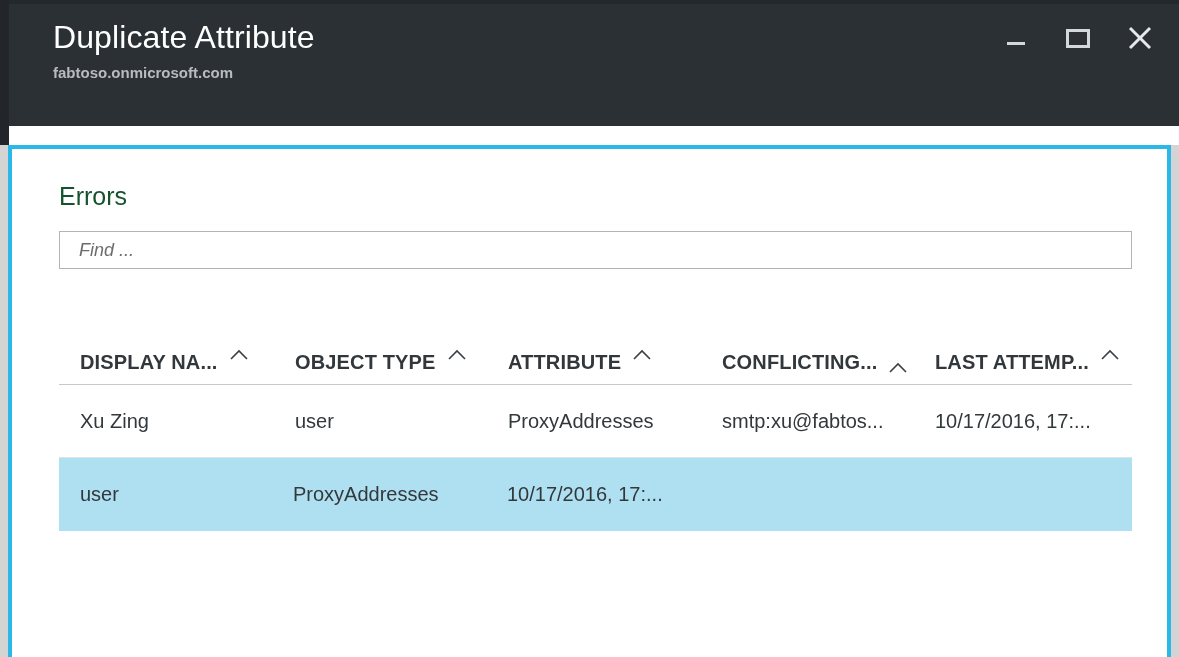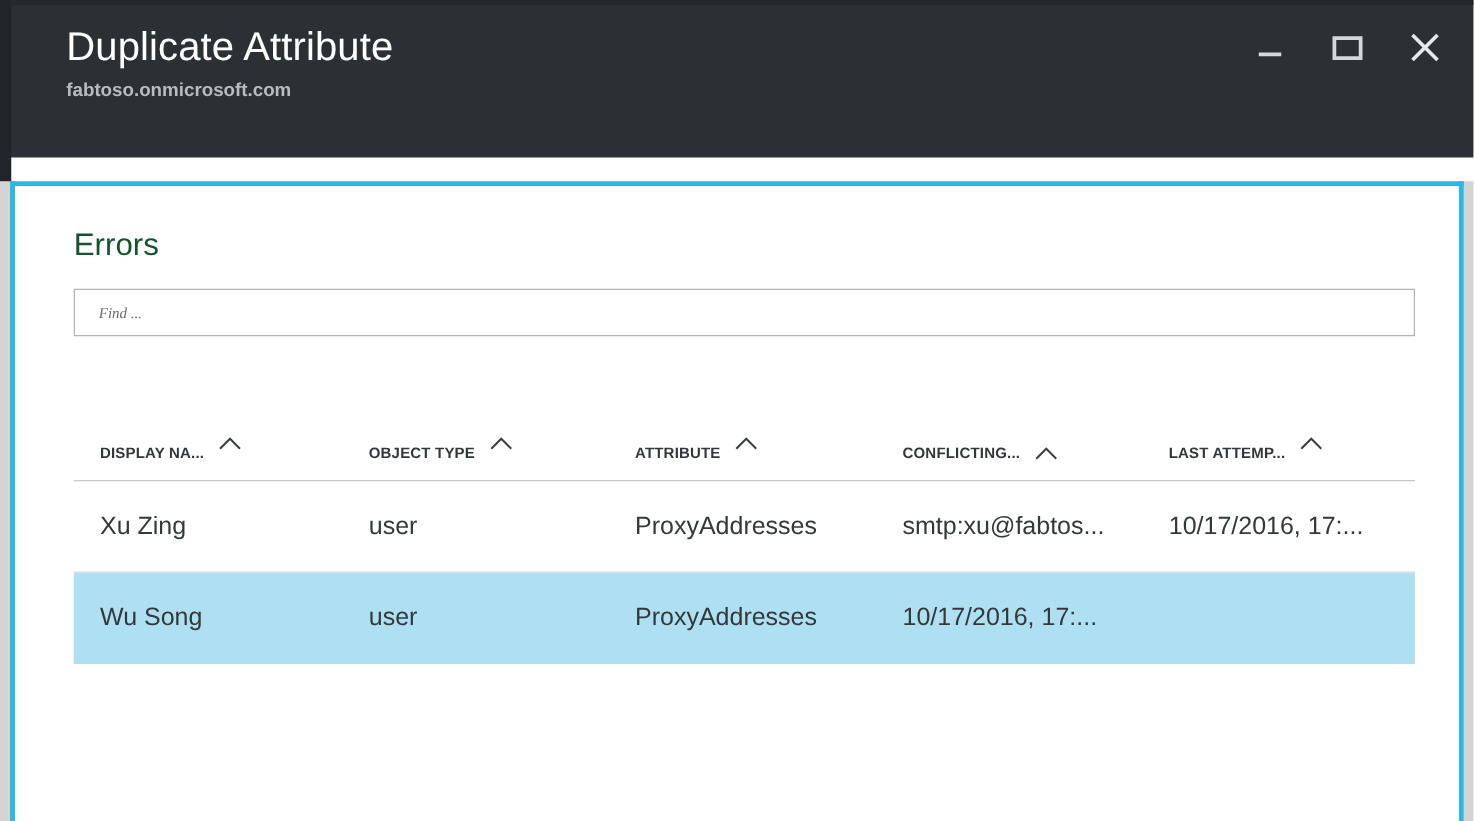--- a/index.html
+++ b/index.html
@@ -132,22 +132,22 @@
     display: flex;
     align-items: center;
   }
   .find-input {
     width: 100%;
     height: 100%;
     border: 0;
     outline: none;
     background: transparent;
     padding: 0 0 0 19px;
-    font-family: Liberation Serif, serif;
-    font-size: 12px;
+    font-family: Liberation Sans, sans-serif;
+    font-size: 18px;
     font-weight: 300;
     color: #333333;
   }
   .find-input::placeholder {
     color: #6c6c6c;
     font-style: italic;
     font-weight: 400;
     opacity: 1;
   }
 
@@ -186,21 +186,21 @@
   }
 
   
   .col-0 { width: 215px; padding-left: 21px; }
   .col-1 { width: 213px; padding-left: 21px; }
   .col-2 { width: 214px; padding-left: 21px; text-align: right; }
   .col-3 { width: 213px; padding-left: 21px; align-items: flex-end; }
   .col-4 { width: 218px; padding-left: 21px; }
 
   .header-label {
-    font-size: 12px;
+    font-size: 20px;
     font-weight: 700;
     color: #31373b;
     letter-spacing: 0.15px;
     white-space: nowrap;
     margin-top: 15px;
   }
   .sort-chevron {
     margin-left: 11px;
     display: inline-flex;
     align-items: center;
@@ -329,23 +329,20 @@
           </div>
           <div class="cell col-3">
             <span class="cell-text">smtp:xu@fabtos...</span>
           </div>
           <div class="cell col-4">
             <span class="cell-text">10/17/2016, 17:...</span>
           </div>
         </div>
 
         <div class="grid-row grid-data-row selected">
-          <div class="cell col-0">
-            <span class="cell-text">Wu Song</span>
-          </div>
           <div class="cell col-1">
             <span class="cell-text">user</span>
           </div>
           <div class="cell col-2">
             <span class="cell-text">ProxyAddresses</span>
           </div>
           <div class="cell col-4">
             <span class="cell-text">10/17/2016, 17:...</span>
           </div>
         </div>

